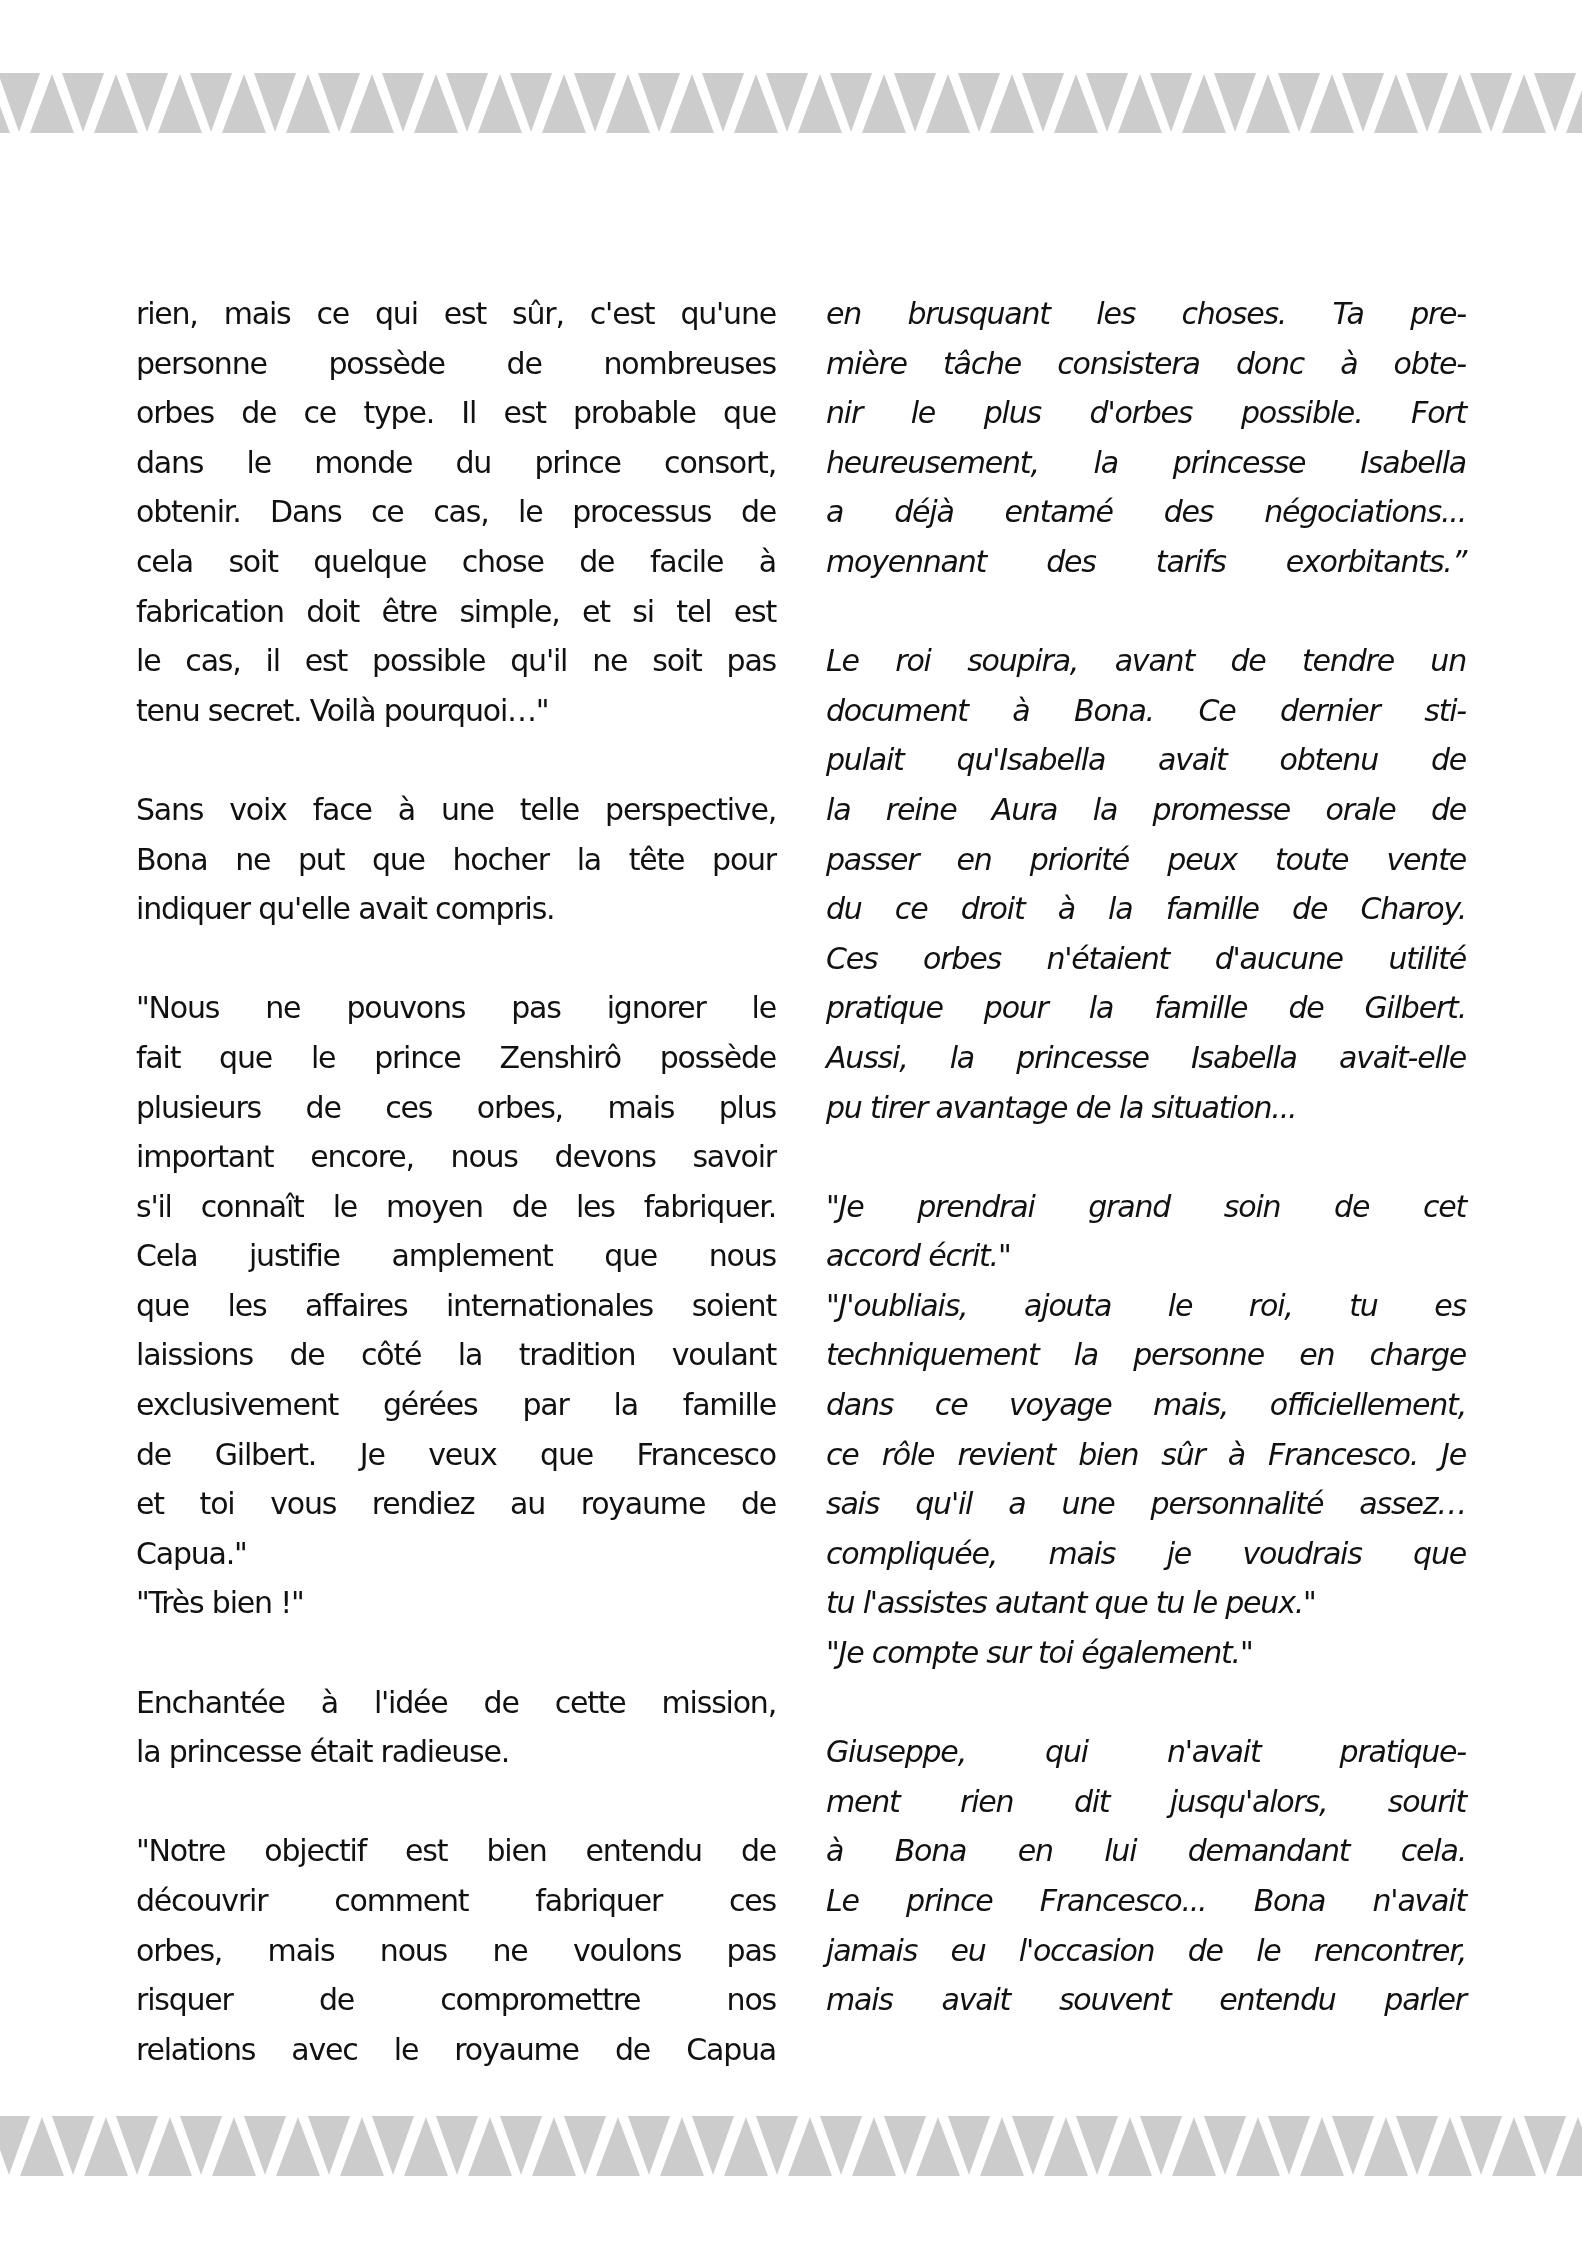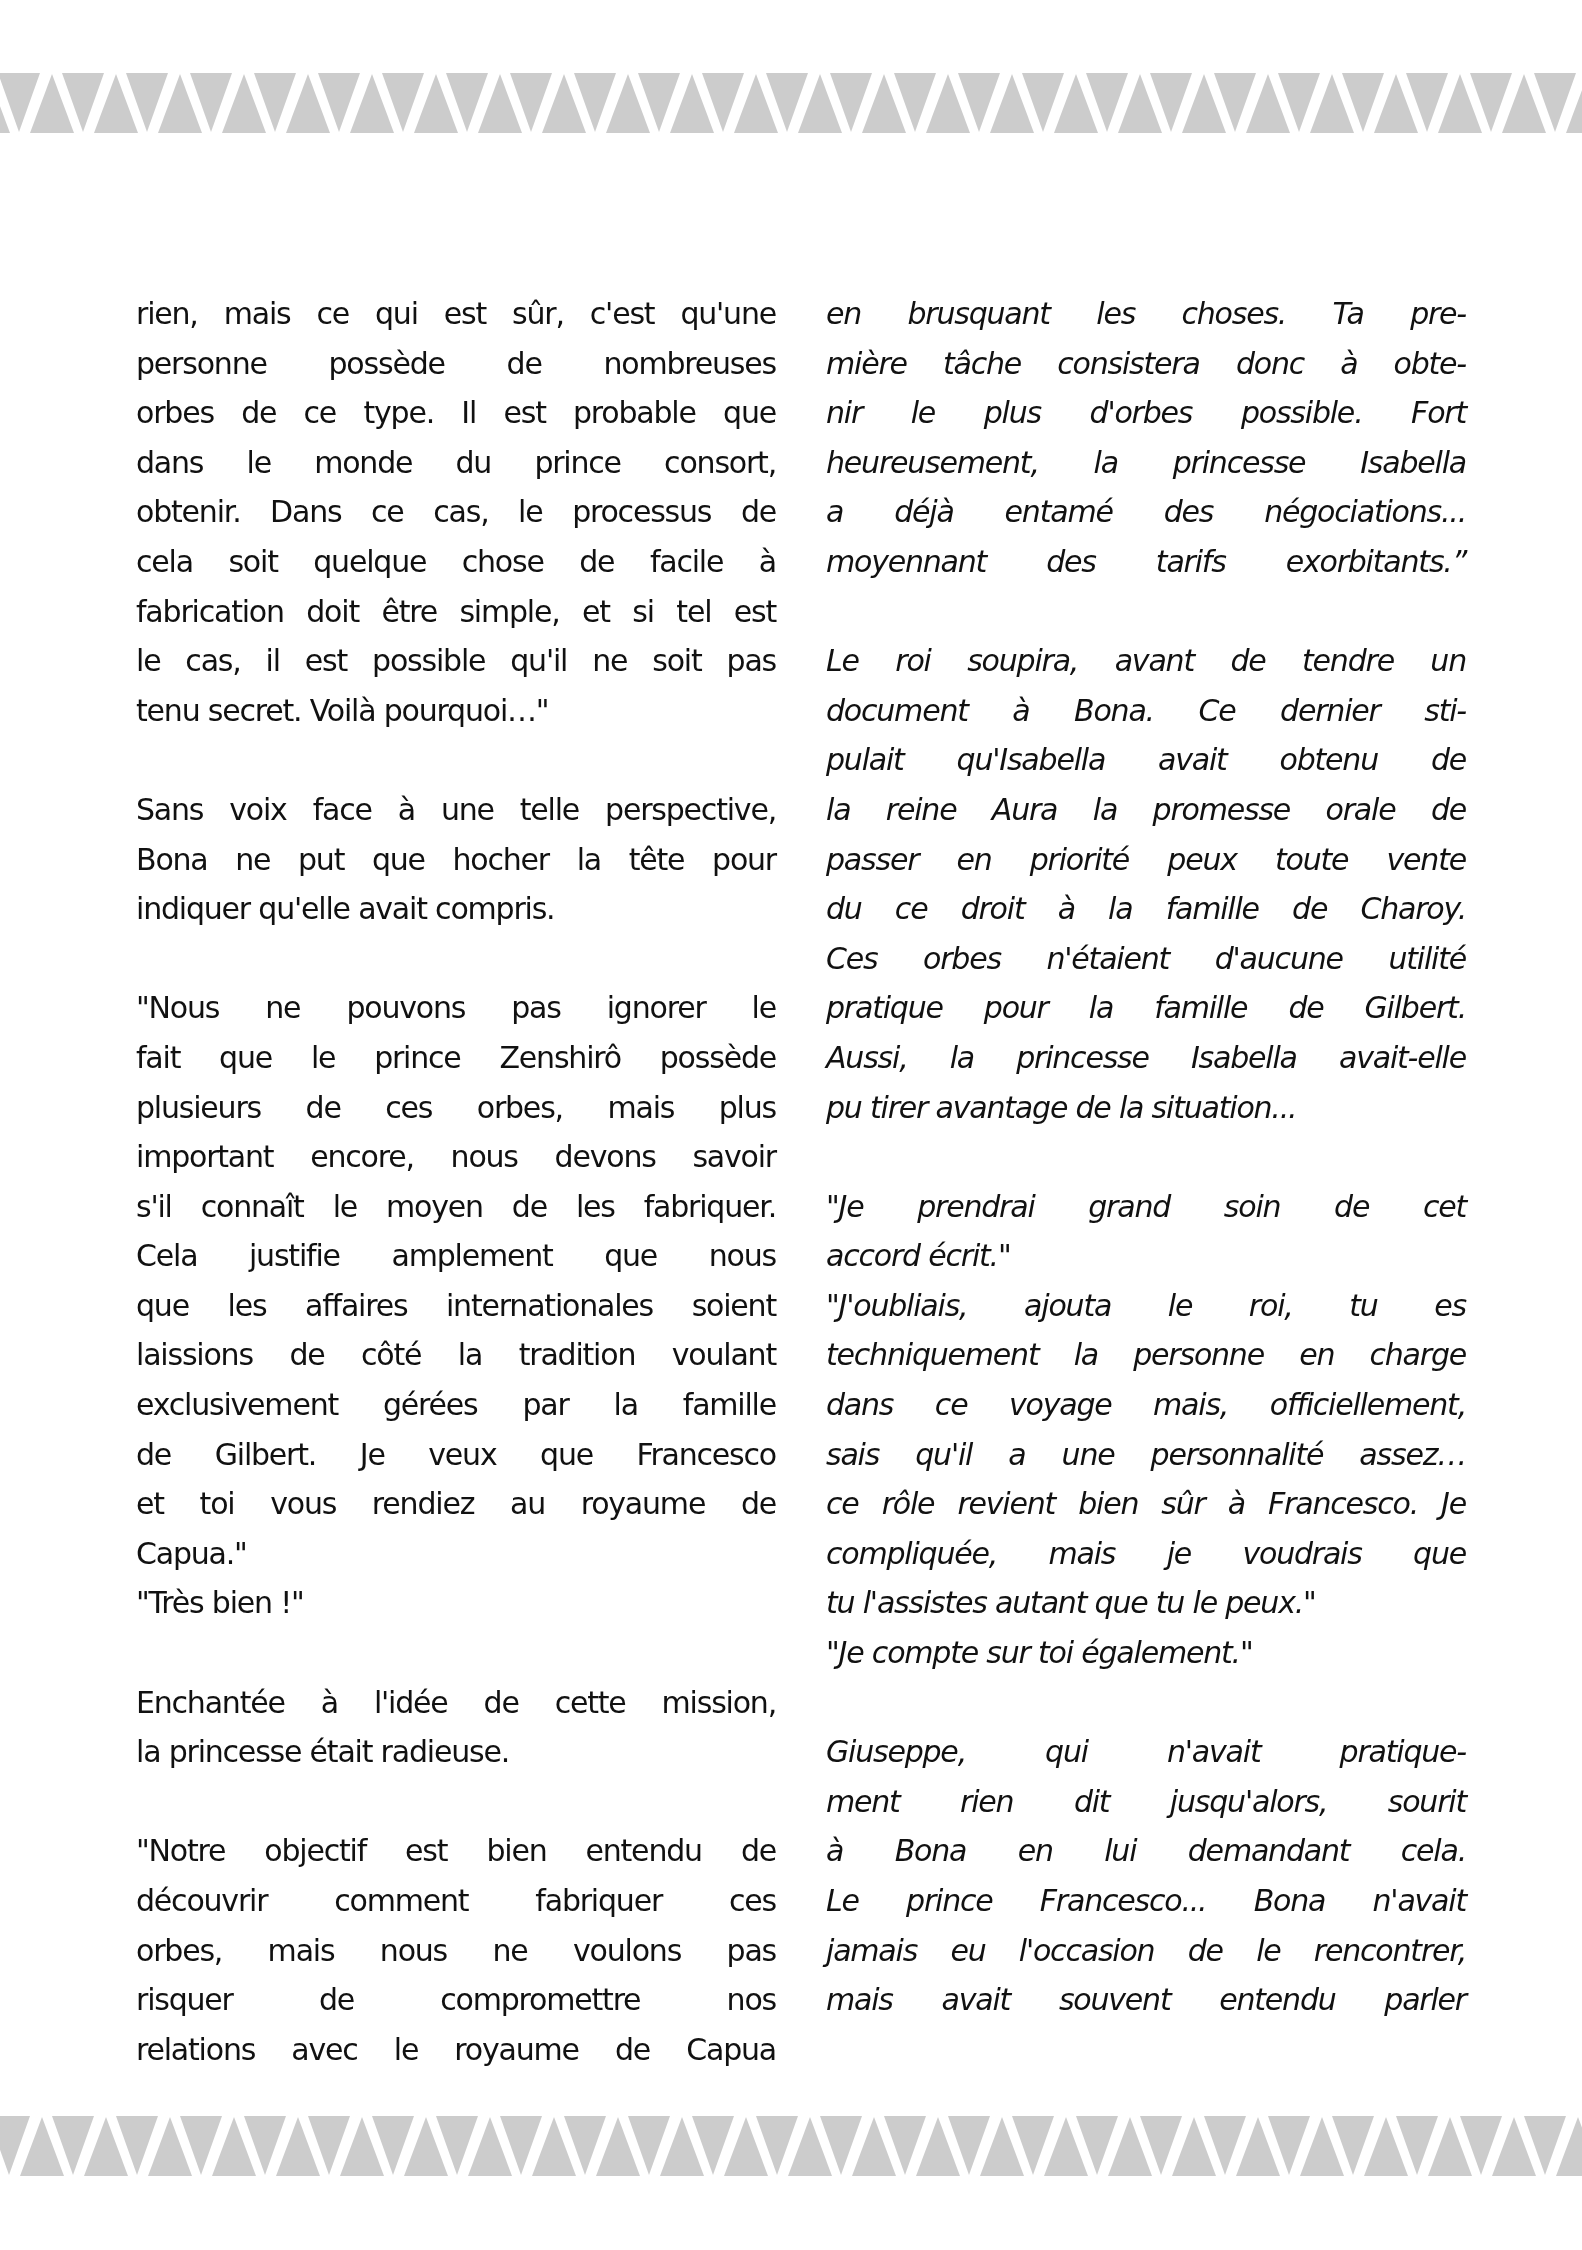--- a/index.html
+++ b/index.html
@@ -138,22 +138,22 @@
     <span class="line last">pu tirer avantage de la situation...</span>
   </p>
   <p class="tight">
     <span class="line">"Je prendrai grand soin de cet</span>
     <span class="line last">accord écrit."</span>
   </p>
   <p class="tight">
     <span class="line">"J'oubliais, ajouta le roi, tu es</span>
     <span class="line">techniquement la personne en charge</span>
     <span class="line">dans ce voyage mais, officiellement,</span>
+    <span class="line">ce rôle revient bien sûr à Francesco. Je</span>
     <span class="line">sais qu'il a une personnalité assez…</span>
-    <span class="line">ce rôle revient bien sûr à Francesco. Je</span>
     <span class="line">compliquée, mais je voudrais que</span>
     <span class="line last">tu l'assistes autant que tu le peux."</span>
   </p>
   <p>
     <span class="line last">"Je compte sur toi également."</span>
   </p>
   <p>
     <span class="line">Giuseppe, qui n'avait pratique-</span>
     <span class="line">ment rien dit jusqu'alors, sourit</span>
     <span class="line">à Bona en lui demandant cela.</span>

